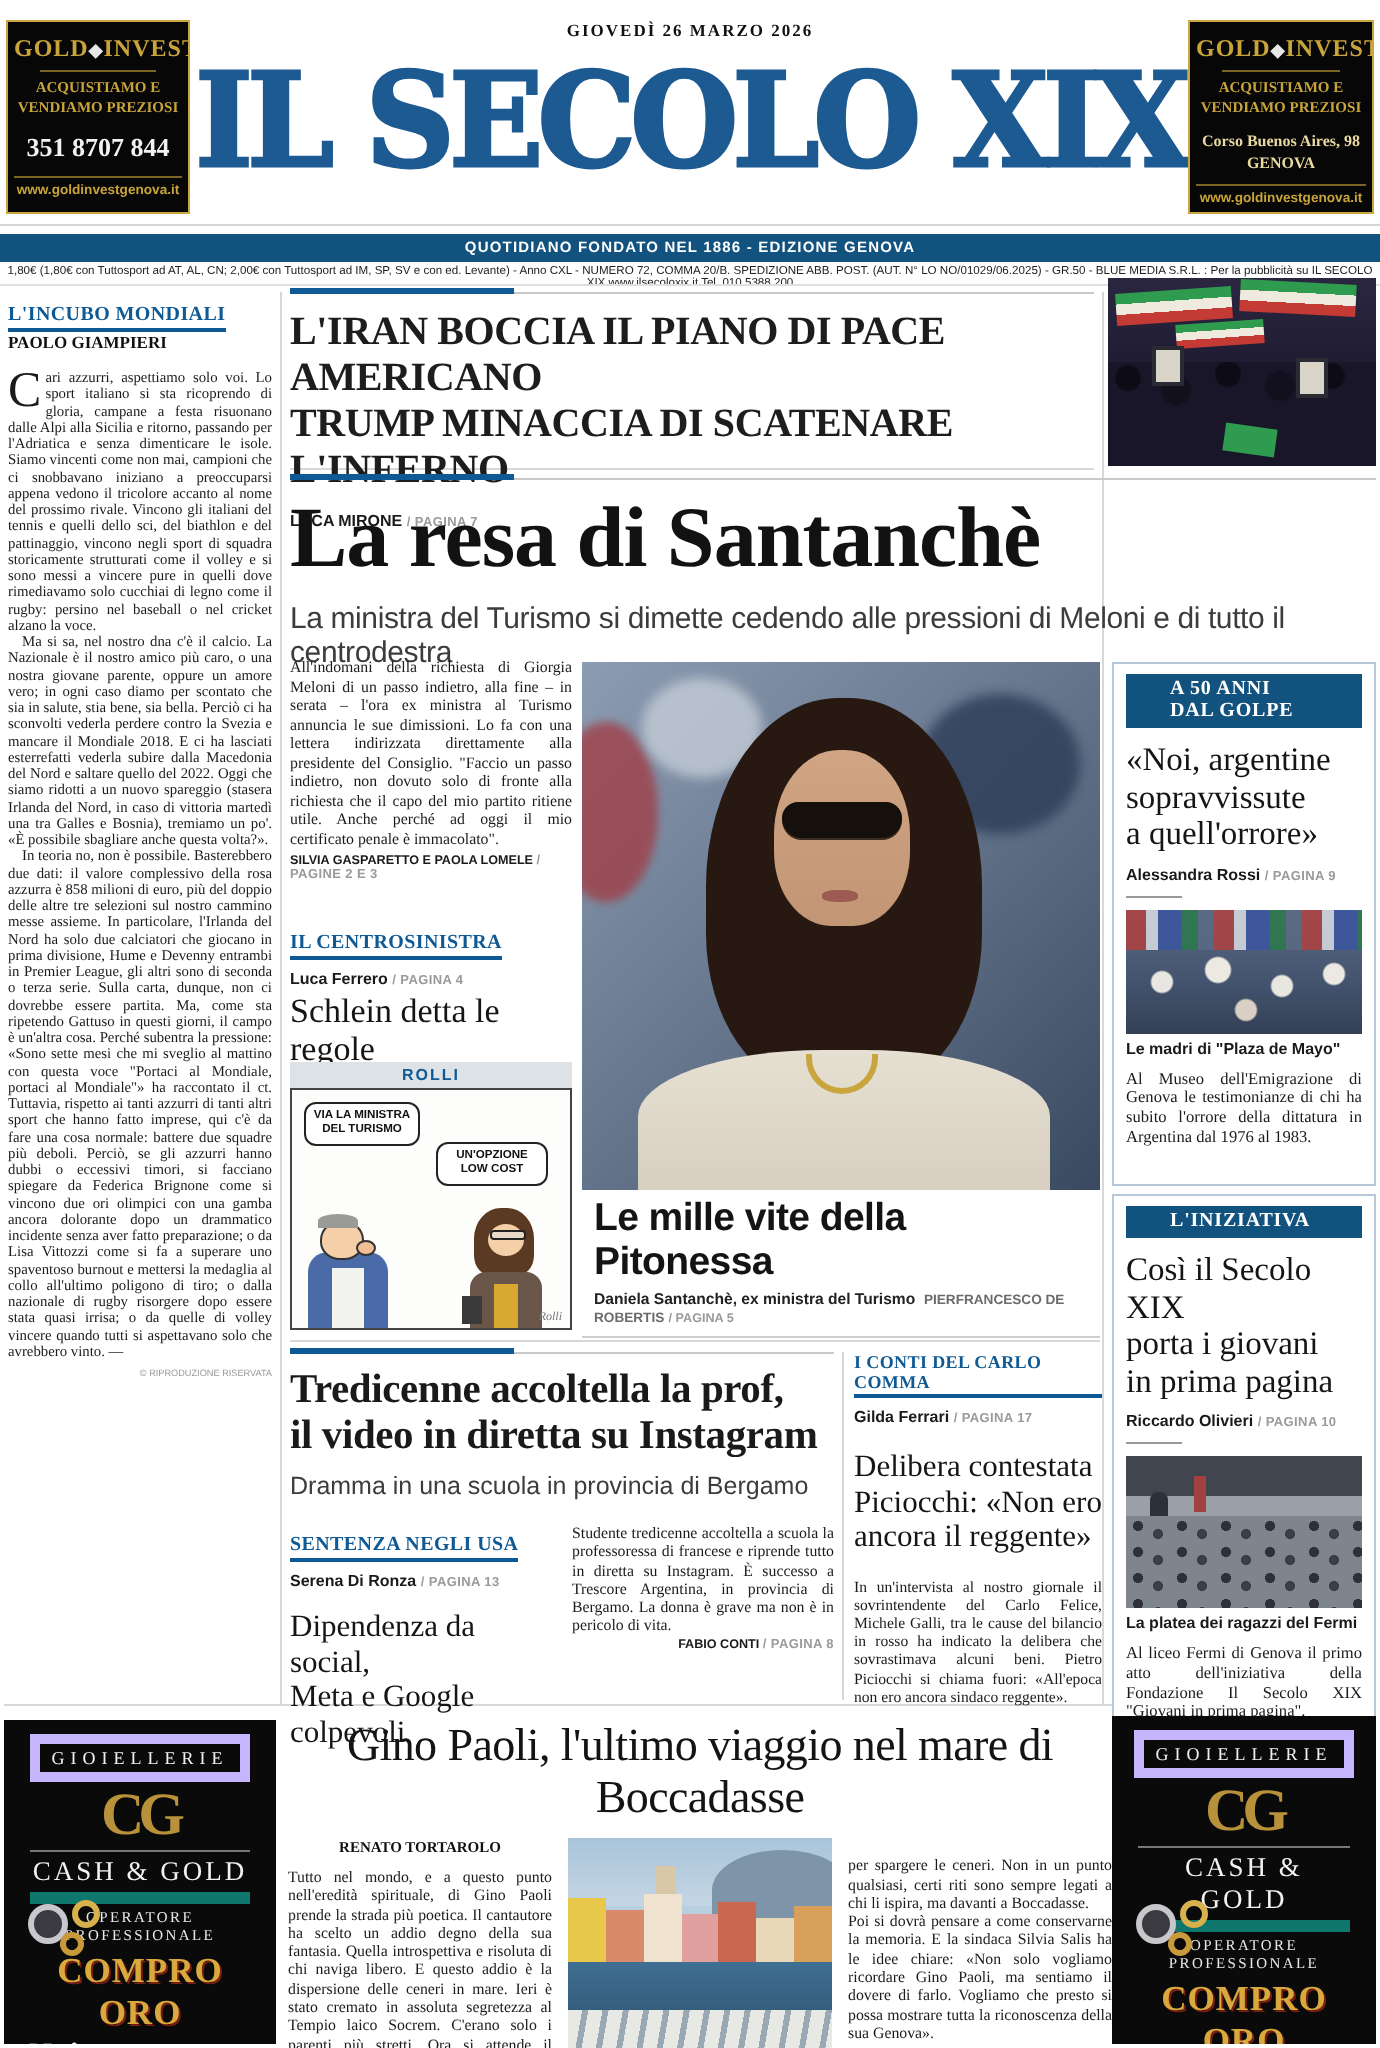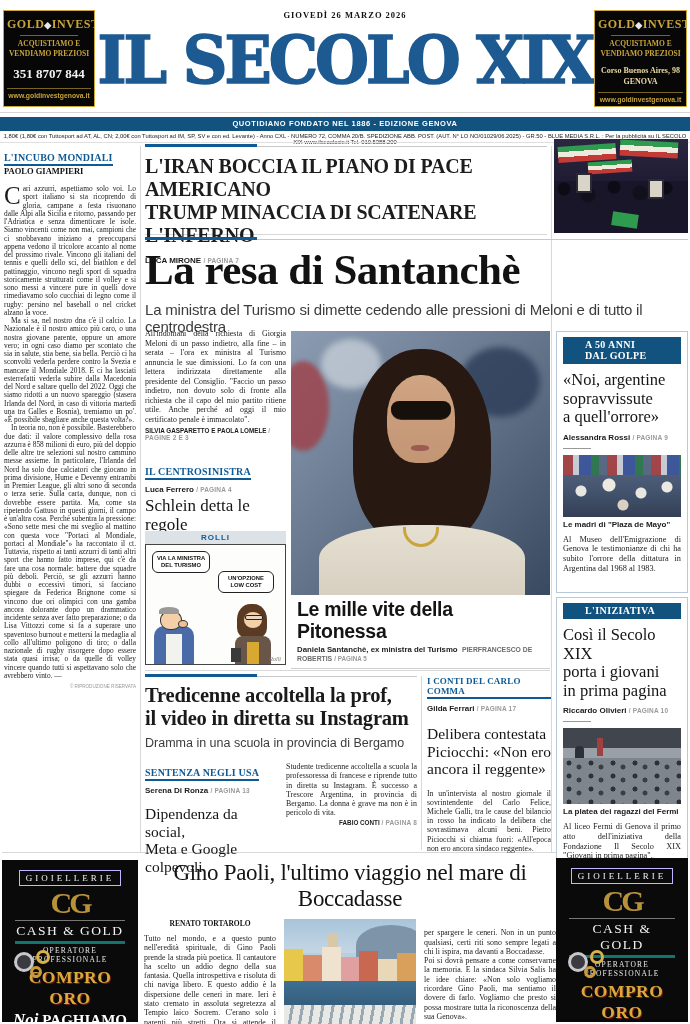--- a/index.html
+++ b/index.html
@@ -156,23 +156,23 @@
   .ph-bocca .sky { position:absolute; top:0; left:0; right:0; height:34px; background:linear-gradient(180deg,#a9c4da,#c4d6e4); }
   .ph-bocca .hill { position:absolute; top:6px; right:-10px; width:70px; height:40px; background:#7e94a8; border-radius:50% 50% 0 0; }
   .ph-bocca .houses { position:absolute; top:26px; left:0; right:0; height:40px; display:flex; align-items:flex-end; }
   .ph-bocca .houses span { flex:1; }
   .ph-bocca .sea { position:absolute; top:62px; left:0; right:0; bottom:0; background:linear-gradient(180deg,#3f6f92,#2a4a66); }
   .ph-bocca .beach { position:absolute; top:86px; left:0; right:0; bottom:0; background:repeating-linear-gradient(100deg,#e8e8e4 0 7px,#9aa8b4 7px 10px); }
   .ph-bocca .tower { position:absolute; top:14px; left:44px; width:10px; height:18px; background:#d8c8a8; }
 
   
   .ad-cash { background:#0a0a0a; color:#fff; text-align:center; padding:7px 5px 0; overflow:hidden; }
-  .ad-cash .gio { display:inline-block; border:1px solid #c4b5fd; padding:2px 6px; font:9px "Liberation Serif", serif; letter-spacing:3px; color:#f0f0f0; }
+  .ad-cash .gio { display:inline-block; border:5px solid #c4b5fd; padding:2px 6px; font:9px "Liberation Serif", serif; letter-spacing:3px; color:#f0f0f0; }
   .ad-cash .logo { font:bold 30px/30px "Liberation Serif", serif; color:#b8923a; letter-spacing:-3px; margin-top:2px; }
-  .ad-cash .name { font:13.5px "Liberation Serif", serif; letter-spacing:1.5px; color:#f2f2f2; border-top:1px solid #777; border-bottom:3px solid #0f766e; padding:2px 0; margin:2px 8px; }
+  .ad-cash .name { font:13.5px "Liberation Serif", serif; letter-spacing:1.5px; color:#f2f2f2; border-top:1px solid #777; border-bottom:6px solid #0f766e; padding:2px 0; margin:2px 8px; }
   .ad-cash .oper { font:7.5px "Liberation Serif", serif; letter-spacing:1.2px; color:#e8e8e8; margin:2px 0 3px; }
   .ad-cash .compro { font:bold 17.5px "Liberation Serif", serif; color:#d8a93c; text-shadow:1px 1px 0 #7a1e14; letter-spacing:.5px; }
   .ad-cash .row2 { font:bold 15px "Liberation Serif", serif; color:#fff; margin-top:1px; }
   .ad-cash .row2 .noi { font-style:italic; font-size:17px; }
   .ad-cash .jew { position:absolute; left:10px; bottom:38px; width:40px; height:34px; }
   .ad-cash .watch { position:absolute; left:2px; top:2px; width:20px; height:20px; border:3px solid #c8c8cc; border-radius:50%; background:#3a3a40; }
   .ad-cash .ring1 { position:absolute; right:2px; top:0; width:14px; height:14px; border:3px solid #d8b04c; border-radius:50%; }
   .ad-cash .ring2 { position:absolute; right:10px; top:16px; width:12px; height:12px; border:3px solid #c89a3c; border-radius:50%; transform:rotate(20deg); }
 </style>
 </head>
@@ -294,21 +294,21 @@
 
   <aside class="abs rail rail1">
     <div class="kicker-strip">A 50 ANNI DAL GOLPE</div>
     <div class="hl pre">«Noi, argentine
 sopravvissute
 a quell'orrore»</div>
     <span class="by byline"><span>Alessandra Rossi</span> <span class="pg">/ PAGINA 9</span></span>
     <div class="byrule"></div>
     <div class="ph-plaza"></div>
     <div class="cap">Le madri di "Plaza de Mayo"</div>
-    <div class="body">Al Museo dell'Emigrazione di Genova le testimonianze di chi ha subito l'orrore della dittatura in Argentina dal 1968 al 1983.</div>
+    <div class="body">Al Museo dell'Emigrazione di Genova le testimonianze di chi ha subito l'orrore della dittatura in Argentina dal 1976 al 1983.</div>
   </aside>
 
   <aside class="abs rail rail2">
     <div class="kicker-strip">L'INIZIATIVA</div>
     <div class="hl pre">Così il Secolo XIX
 porta i giovani
 in prima pagina</div>
     <span class="by byline"><span>Riccardo Olivieri</span> <span class="pg">/ PAGINA 10</span></span>
     <div class="byrule"></div>
     <div class="ph-fermi">

